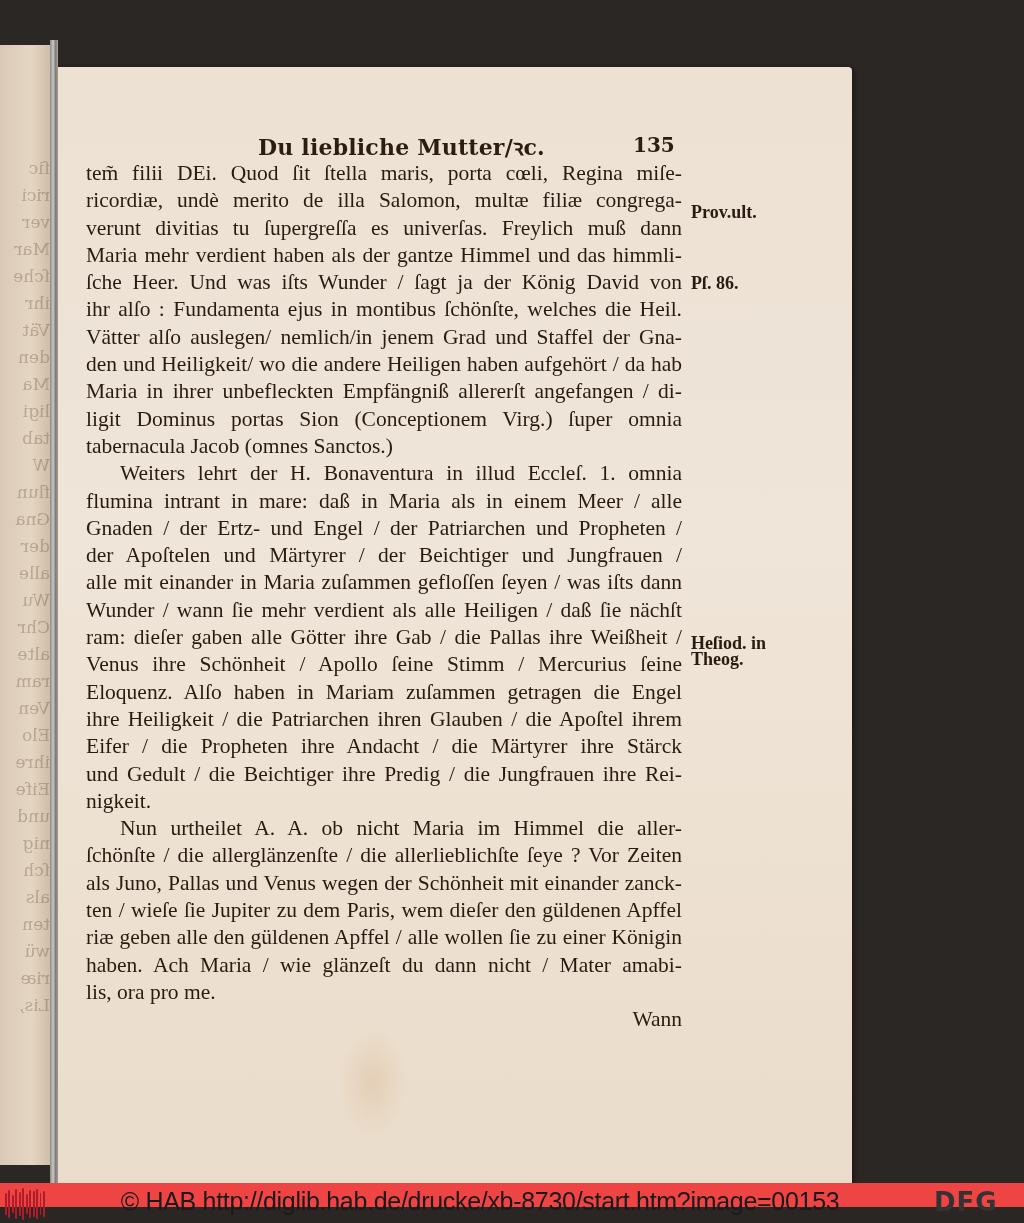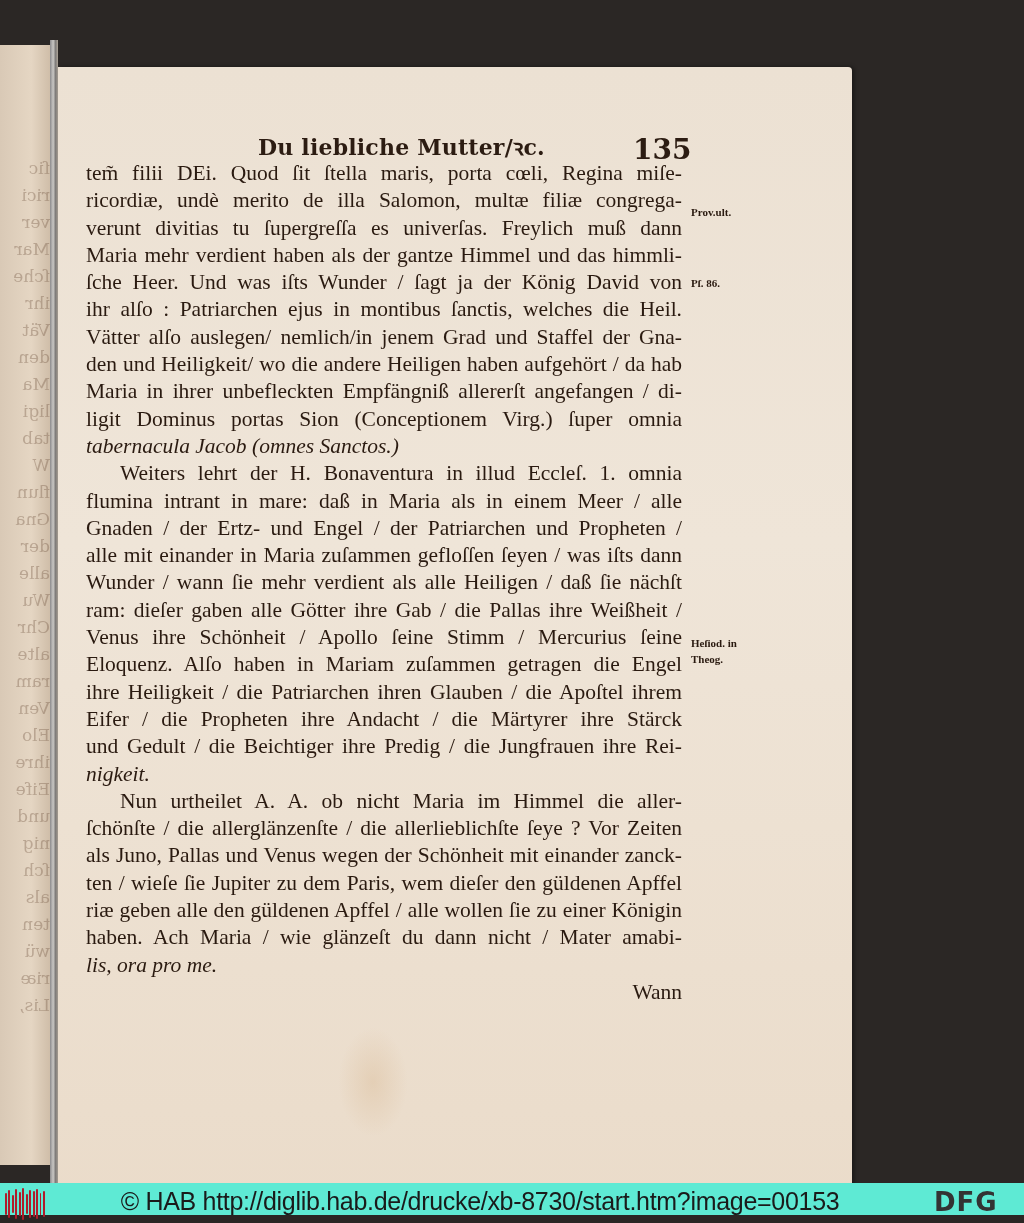--- a/index.html
+++ b/index.html
@@ -33,38 +33,38 @@
     position: absolute; left: 280px; top: 960px; width: 70px; height: 110px;
     background: radial-gradient(ellipse at center, rgba(214,180,140,0.35) 0%, rgba(214,180,140,0) 70%);
   }
   .running-head {
     position: absolute; left: 200px; top: 64px; width: 300px;
     font-family: "DejaVu Serif", serif; font-weight: bold; font-size: 22px; color: #2c1c12;
     letter-spacing: 0.2px;
   }
   .page-number {
     position: absolute; left: 575px; top: 66px;
-    font-family: "DejaVu Serif", serif; font-weight: bold; font-size: 28px; color: #2c1c12;
+    font-family: "DejaVu Serif", serif; font-weight: bold; font-size: 20px; color: #2c1c12;
   }
   .text-block {
     position: absolute; left: 28px; top: 93px; width: 596px;
     font-family: "Liberation Serif", serif; font-size: 21.5px; line-height: 27.3px; color: #2a1a10;
   }
   .line { white-space: nowrap; text-align: justify; text-align-last: justify; height: 27.3px; overflow: visible; }
-  .line.last { text-align-last: left; font-style: italic; }
+  .line.last { text-align-last: left; }
   .line.indent { padding-left: 34px; }
   .line.catch { text-align-last: right; }
   .margin-notes { position: absolute; left: 633px; top: 0; width: 100px; }
   .margin-note {
     position: absolute; left: 0; font-family: "Liberation Serif", serif; font-weight: bold;
-    font-size: 11px; line-height: 16px; color: #2a1a10; white-space: nowrap;
+    font-size: 18px; line-height: 16px; color: #2a1a10; white-space: nowrap;
   }
   .footer {
-    position: absolute; left: 0; top: 1183px; width: 1024px; height: 32px;
-    background: #5eead4;
+    position: absolute; left: 0; top: 1183px; width: 1024px; height: 24px;
+    background: #ef4444;
   }
   .hab-logo { position: absolute; left: 5px; top: 5px; width: 40px; height: 32px; display: flex; gap: 1.5px; align-items: center; }
   .hab-logo span { display: block; width: 2px; background: #b01c2a; border-radius: 1px; }
   .copyright {
     position: absolute; left: 70px; top: 4px; width: 820px; text-align: center;
     font-family: "Liberation Sans", sans-serif; font-size: 25px; color: #1a1a1a; letter-spacing: -0.3px;
   }
   .dfg-logo {
     position: absolute; left: 934px; top: 4px;
     font-family: "DejaVu Sans", sans-serif; font-weight: bold; font-size: 26px; color: #333333; letter-spacing: 1px;
@@ -116,29 +116,30 @@
     <div class="stain"></div>
     <div class="running-head">Du liebliche Mutter/ꝛc.</div>
     <div class="page-number">135</div>
 
     <div class="text-block">
       <div class="line">tem̃ filii DEi.   Quod ſit ſtella maris, porta cœli, Regina miſe-</div>
       <div class="line">ricordiæ, undè merito de illa Salomon, multæ filiæ congrega-</div>
       <div class="line">verunt divitias  tu ſupergreſſa es univerſas. Freylich muß dann</div>
       <div class="line">Maria mehr verdient haben als der gantze Himmel und das himmli-</div>
       <div class="line">ſche Heer.   Und was iſts Wunder / ſagt ja der König David von</div>
-      <div class="line">ihr alſo : Patriarchen ejus in montibus ſanctis, welches die Heil.</div>
+      <div class="line">ihr alſo : Fundamenta ejus in montibus ſchönſte, welches die Heil.</div>
       <div class="line">Vätter alſo auslegen/ nemlich/in jenem Grad und Staffel der Gna-</div>
       <div class="line">den und Heiligkeit/ wo die andere Heiligen haben aufgehört / da hab</div>
       <div class="line">Maria in ihrer unbefleckten Empfängniß allererſt angefangen / di-</div>
       <div class="line">ligit Dominus portas Sion (Conceptionem Virg.) ſuper omnia</div>
       <div class="line last">tabernacula Jacob (omnes Sanctos.)</div>
       <div class="line indent">Weiters lehrt der H. Bonaventura in illud Eccleſ. 1. omnia</div>
       <div class="line">flumina intrant in mare: daß in Maria als in einem Meer / alle</div>
       <div class="line">Gnaden / der Ertz- und Engel / der Patriarchen und Propheten /</div>
+      <div class="line">der Apoſtelen und Märtyrer / der Beichtiger und Jungfrauen /</div>
       <div class="line">alle mit einander in Maria zuſammen gefloſſen ſeyen / was iſts dann</div>
       <div class="line">Wunder / wann ſie mehr verdient als alle Heiligen / daß ſie nächſt</div>
       <div class="line">ram: dieſer gaben alle Götter ihre Gab / die Pallas ihre Weißheit /</div>
       <div class="line">Venus ihre Schönheit / Apollo ſeine Stimm / Mercurius ſeine</div>
       <div class="line">Eloquenz.   Alſo haben in Mariam zuſammen getragen die Engel</div>
       <div class="line">ihre Heiligkeit / die Patriarchen ihren Glauben / die Apoſtel ihrem</div>
       <div class="line">Eifer / die Propheten ihre Andacht / die Märtyrer ihre Stärck</div>
       <div class="line">und Gedult / die Beichtiger ihre Predig / die Jungfrauen ihre Rei-</div>
       <div class="line last">nigkeit.</div>
       <div class="line indent">Nun urtheilet A. A. ob nicht Maria im Himmel die aller-</div>

